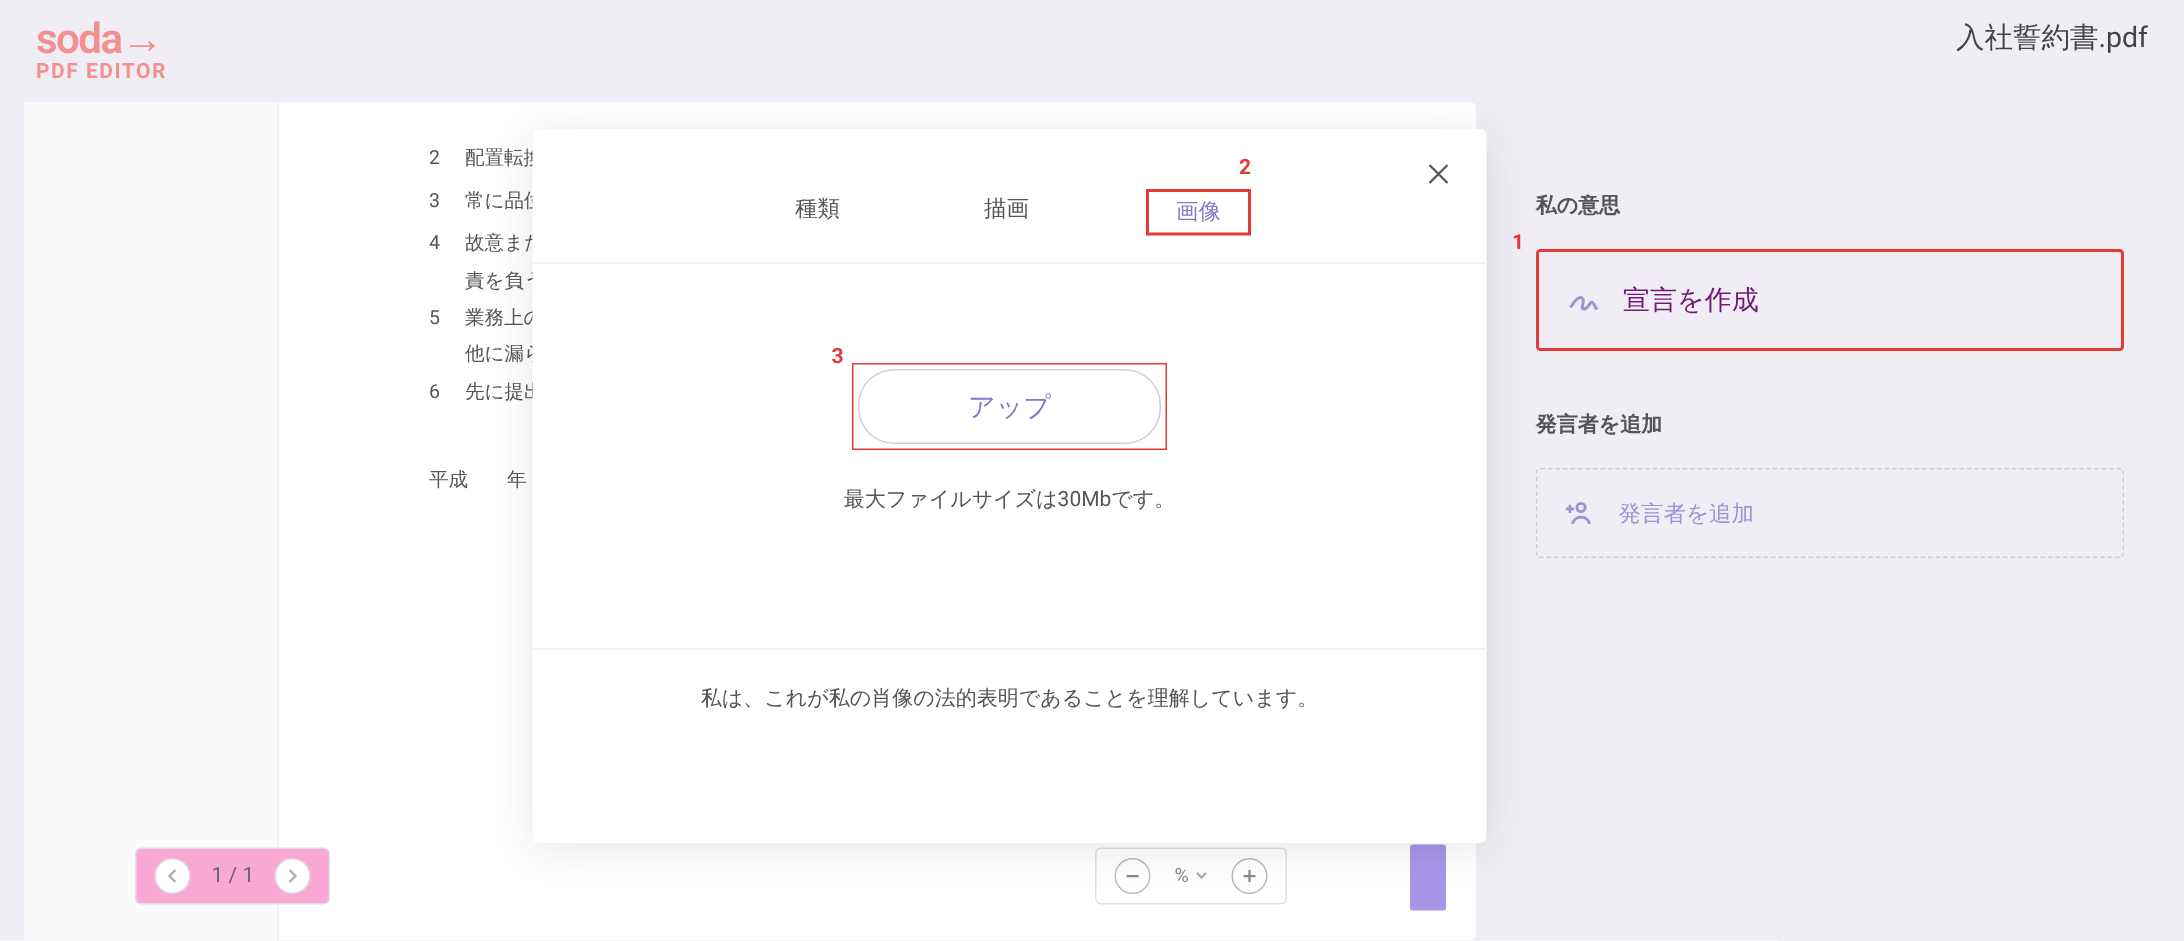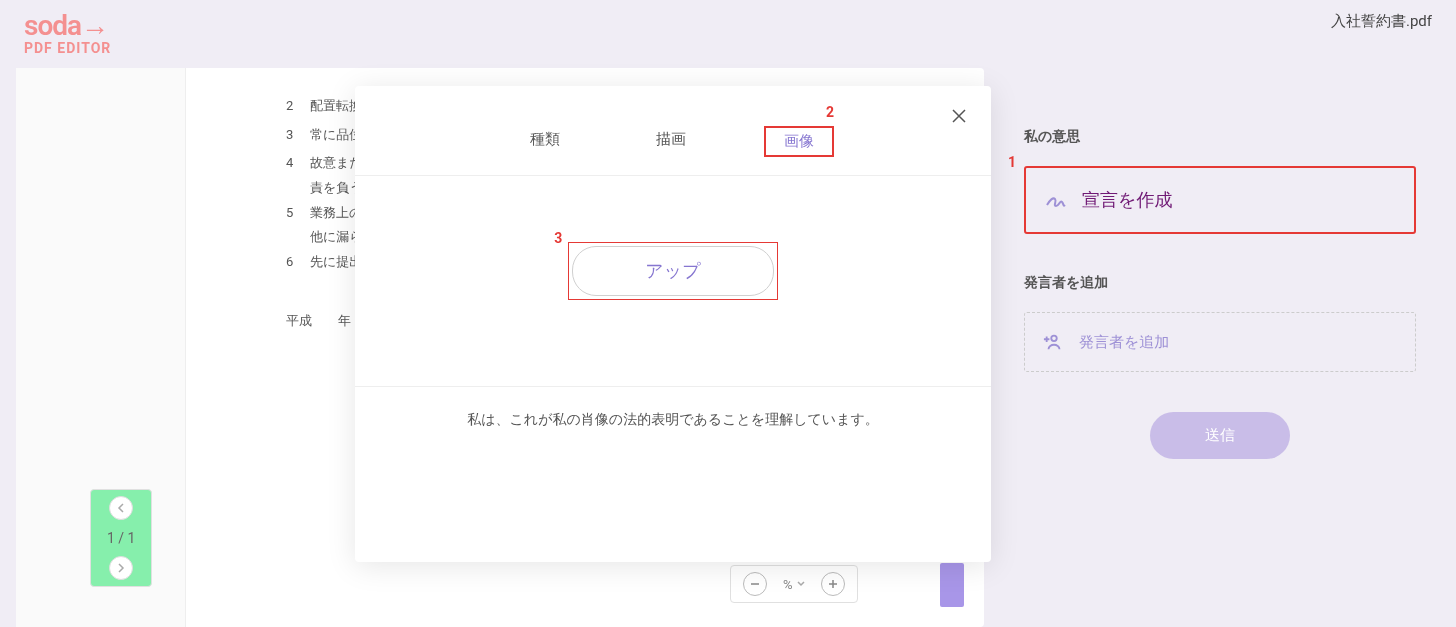--- a/index.html
+++ b/index.html
@@ -31,21 +31,21 @@
     .logo-arrow {
       display: inline-block;
     }
     .logo-sub {
       font-size: 14px;
       color: #f49090;
       letter-spacing: 1px;
       font-weight: 700;
     }
     .filename {
-      font-size: 15px;
+      font-size: 19px;
       color: #444;
     }
     .main-area {
       display: flex;
       height: calc(100% - 56px);
       padding: 12px 16px 0 16px;
       gap: 16px;
     }
     .document-panel {
       flex: 1;
@@ -220,30 +220,29 @@
     }
     .disclaimer {
       margin-top: 90px;
       padding-top: 24px;
       border-top: 1px solid #eee;
       font-size: 14px;
       color: #555;
     }
     .bottom-bar {
       position: absolute;
-      bottom: 40px;
+      bottom: 24px;
       left: 90px;
       display: flex;
       align-items: center;
       gap: 10px;
-      background: #86efac;
+      background: #f9a8d4;
       border: 1px solid #e0e0e0;
       border-radius: 4px;
       padding: 6px 12px;
-      flex-direction: column;
     }
     .nav-btn {
       width: 24px;
       height: 24px;
       border: 1px solid #ddd;
       border-radius: 50%;
       display: flex;
       align-items: center;
       justify-content: center;
       cursor: pointer;
@@ -359,21 +358,20 @@
     <div class="section-title">発言者を追加</div>
     <div class="add-speaker">
       <svg width="22" height="22" viewBox="0 0 24 24" fill="none" stroke="#9e91d6" stroke-width="2">
           <circle cx="12" cy="8" r="3"></circle>
           <path d="M6 20c0-3 3-5 6-5s6 2 6 5"></path>
           <path d="M3 8v6M0 11h6" transform="translate(1,-2)"></path>
         </svg>
       <span class="add-speaker-label">発言者を追加</span>
     </div>
 
-    <button class="send-button">送信</button>
   </div>
 </div>
 
 <div class="modal">
   <div class="modal-close">
     <svg width="16" height="16" viewBox="0 0 16 16" stroke="#555" stroke-width="1.5">
         <path d="M2 2l12 12M14 2L2 14"></path>
       </svg>
   </div>
   <div class="modal-tabs">
@@ -383,20 +381,21 @@
       <span class="callout-num" style="right:-2px;top:-24px;">2</span>
       <span>画像</span>
     </div>
   </div>
   <div class="modal-body">
     <div class="upload-wrap">
       <span class="callout-num" style="left:-18px;top:-16px;">3</span>
       <div class="highlight-3"></div>
       <button class="upload-button">アップ</button>
     </div>
+    <div class="max-size">最大ファイルサイズは30Mbです。</div>
     <div class="disclaimer">私は、これが私の肖像の法的表明であることを理解しています。</div>
   </div>
 </div>
 
 <div class="bottom-bar">
   <div class="nav-btn">
     <svg width="8" height="10" viewBox="0 0 8 10" fill="none" stroke="#aaa" stroke-width="1.5">
         <path d="M6 1L2 5l4 4"></path>
       </svg>
   </div>

